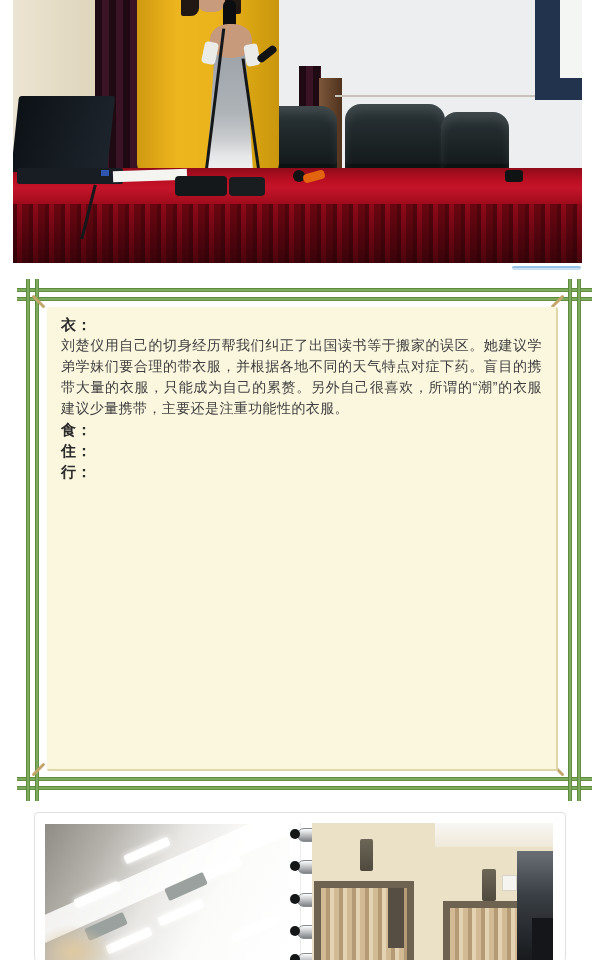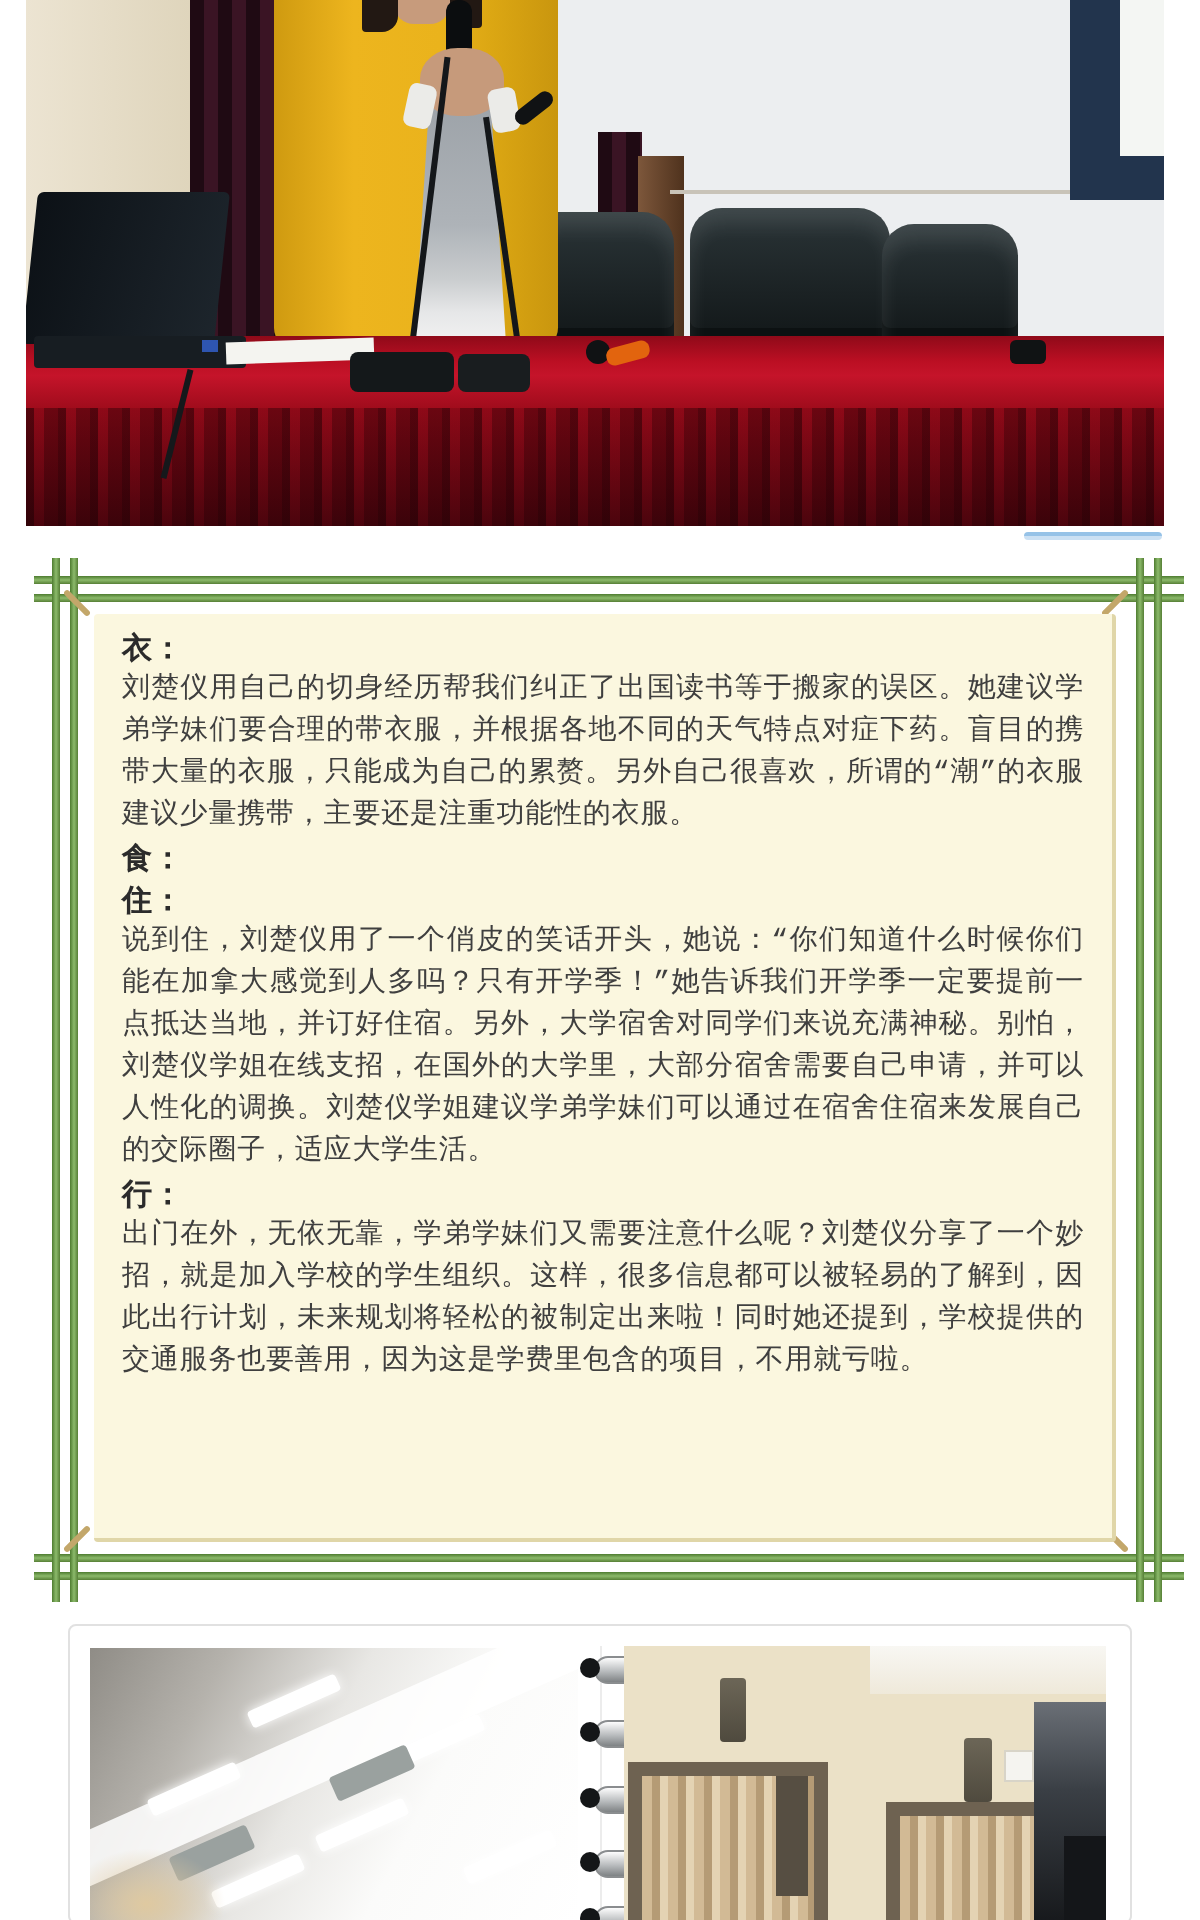--- a/index.html
+++ b/index.html
@@ -67,21 +67,21 @@
   #f-right{left:568px;top:279px;height:522px;}
   .tick{width:17px;height:3px;background:#c3a76a;border-radius:2px;}
   #tick-tl{left:30px;top:300px;transform:rotate(45deg);}
   #tick-tr{left:549px;top:300px;transform:rotate(-45deg);}
   #tick-br{left:549px;top:768px;transform:rotate(45deg);}
   #tick-bl{left:30px;top:768px;transform:rotate(-45deg);}
   #paperbox{left:47px;top:307px;width:511px;height:464px;box-sizing:border-box;background:#fbf7df;
             border-right:2px solid #e0d6a8;border-bottom:2px solid #e0d6a8;border-radius:2px;
             padding:7px 14px;overflow:hidden;}
   .sec-h{font-size:15px;font-weight:bold;color:#2b2b2b;line-height:21px;letter-spacing:.4px;}
-  .sec-p{font-size:14px;color:#3f3f3f;line-height:21px;letter-spacing:.4px;text-align:justify;font-family:Liberation Mono, monospace;}
+  .sec-p{font-size:14px;color:#3f3f3f;line-height:21px;letter-spacing:.4px;text-align:justify;}
 
   
   #collage{left:34px;top:812px;width:530px;height:148px;background:#fff;border:1px solid #e1e1e1;
            border-radius:4px;overflow:hidden;}
   #ph-left{left:10px;top:11px;width:244px;height:137px;overflow:hidden;
            background:linear-gradient(118deg,#8f8c86 0%,#b5b2ac 22%,#e8e7e4 45%,#fbfbfa 66%,#ffffff 100%);}
   .beam{left:-30px;top:34px;width:320px;height:26px;background:rgba(255,255,255,.85);transform:rotate(-24deg);}
   .lightbar{width:48px;height:9px;background:#ffffff;border-radius:2px;box-shadow:0 0 6px #ffffff;transform:rotate(-24deg);}
   .vent{width:42px;height:13px;background:#9aa19f;border-radius:2px;transform:rotate(-24deg);}
   .warm{left:-12px;top:100px;width:80px;height:56px;background:radial-gradient(#dfc9a0,rgba(223,201,160,0) 70%);}
@@ -159,25 +159,23 @@
 <div id="paperbox" class="abs">
   <div>
     <div class="sec-h">衣：</div>
     <div class="sec-p">刘楚仪用自己的切身经历帮我们纠正了出国读书等于搬家的误区。她建议学弟学妹们要合理的带衣服，并根据各地不同的天气特点对症下药。盲目的携带大量的衣服，只能成为自己的累赘。另外自己很喜欢，所谓的“潮”的衣服建议少量携带，主要还是注重功能性的衣服。</div>
   </div>
   <div>
     <div class="sec-h">食：</div>
   </div>
   <div>
     <div class="sec-h">住：</div>
-    <div class="sec-p">说到住，刘楚仪用了一个俏皮的笑话开头，她说：“你们知道什么时候你们能在加拿大感觉到人多吗？只有开学季！”她告诉我们开学季一定要提前一点抵达当地，并订好住宿。另外，大学宿舍对同学们来说充满神秘。别怕，刘楚仪学姐在线支招，在国外的大学里，大部分宿舍需要自己申请，并可以人性化的调换。刘楚仪学姐建议学弟学妹们可以通过在宿舍住宿来发展自己的交际圈子，适应大学生活。</div>
   </div>
   <div>
     <div class="sec-h">行：</div>
-    <div class="sec-p">出门在外，无依无靠，学弟学妹们又需要注意什么呢？刘楚仪分享了一个妙招，就是加入学校的学生组织。这样，很多信息都可以被轻易的了解到，因此出行计划，未来规划将轻松的被制定出来啦！同时她还提到，学校提供的交通服务也要善用，因为这是学费里包含的项目，不用就亏啦。</div>
   </div>
 </div>
 
 <div id="collage" class="abs">
   <div id="ph-left" class="abs">
     <div class="abs beam"></div>
     <div class="abs lightbar" style="left:78px;top:22px;"></div>
     <div class="abs lightbar" style="left:150px;top:42px;"></div>
     <div class="abs lightbar" style="left:28px;top:66px;"></div>
     <div class="abs lightbar" style="left:112px;top:84px;"></div>

